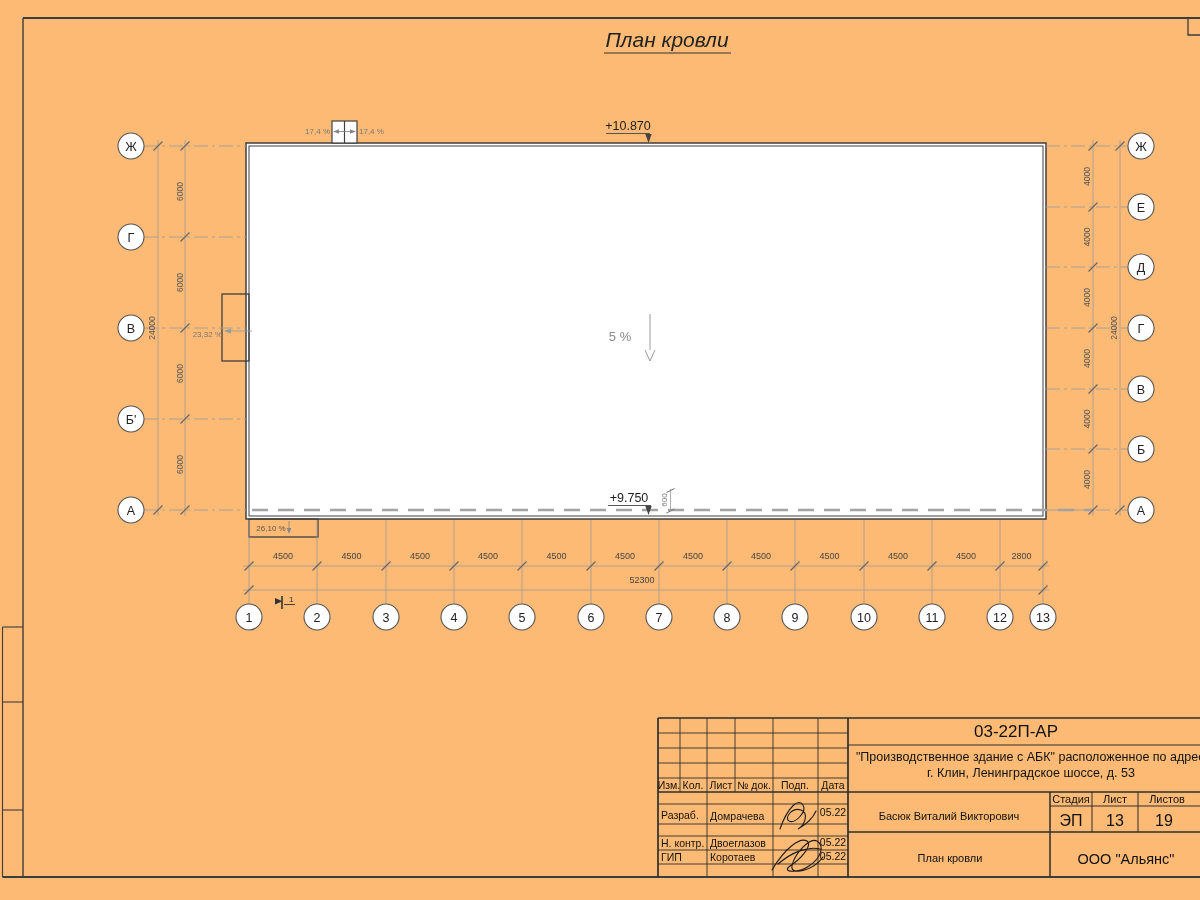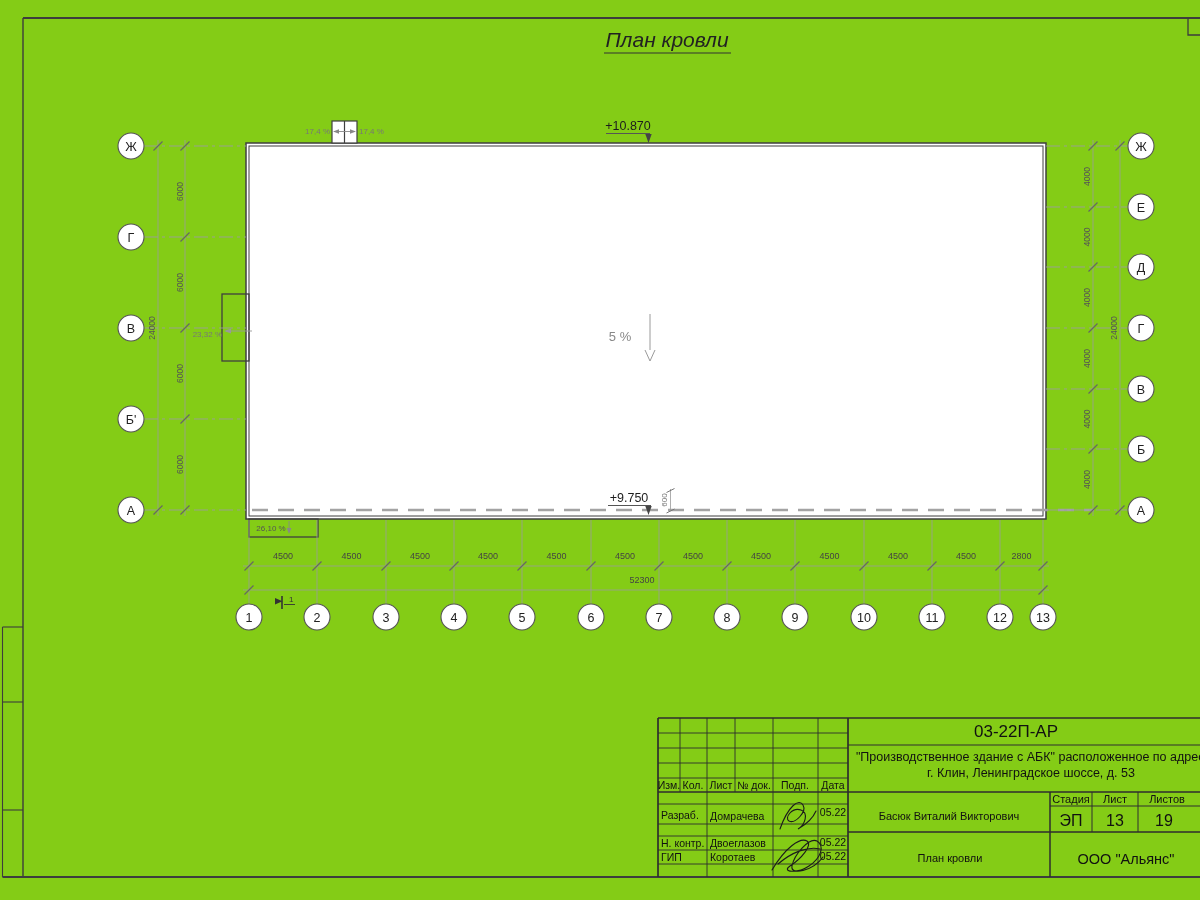--- a/index.html
+++ b/index.html
@@ -1,16 +1,16 @@
 <!DOCTYPE html>
 <html><head>
 <meta charset="utf-8">
 <style>
   html,body{margin:0;padding:0;background:#ffffff;}
-  .stage{position:relative;width:1200px;height:900px;background:#84cc16;overflow:hidden;
+  .stage{position:relative;width:1200px;height:900px;background:#fdba74;overflow:hidden;
          font-family:"Liberation Sans",sans-serif;}
   svg text{font-family:"Liberation Sans",sans-serif;fill:#222;}
   .t-title{font-size:21px;font-style:italic;}
   .t-axis{font-size:12.5px;}
   .t-dim{font-size:9px;fill:#444;}
   .t-dim-sm{font-size:8.5px;fill:#555;}
   .t-slope{font-size:8px;fill:#777;}
   .t-slope-d{font-size:8px;fill:#555;}
   .t-elev{font-size:12.5px;fill:#1d1d1d;}
   .t-big-slope{font-size:13px;fill:#888;}

